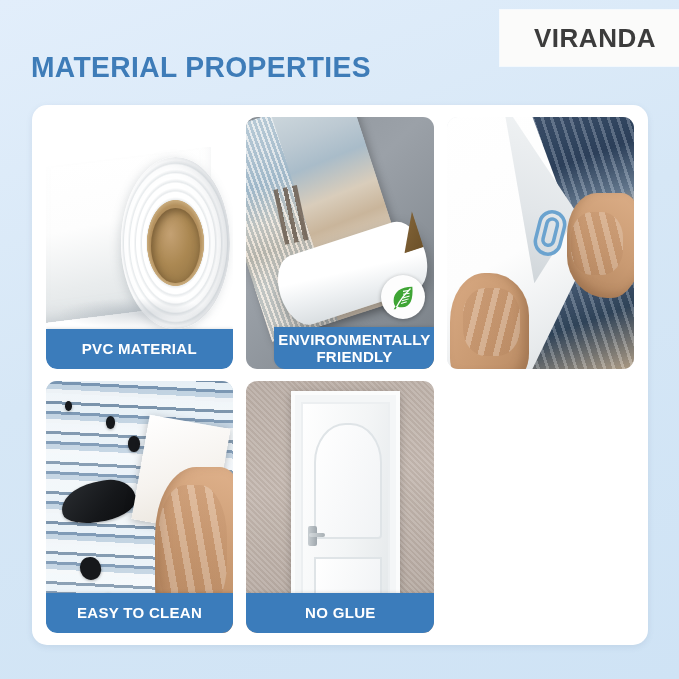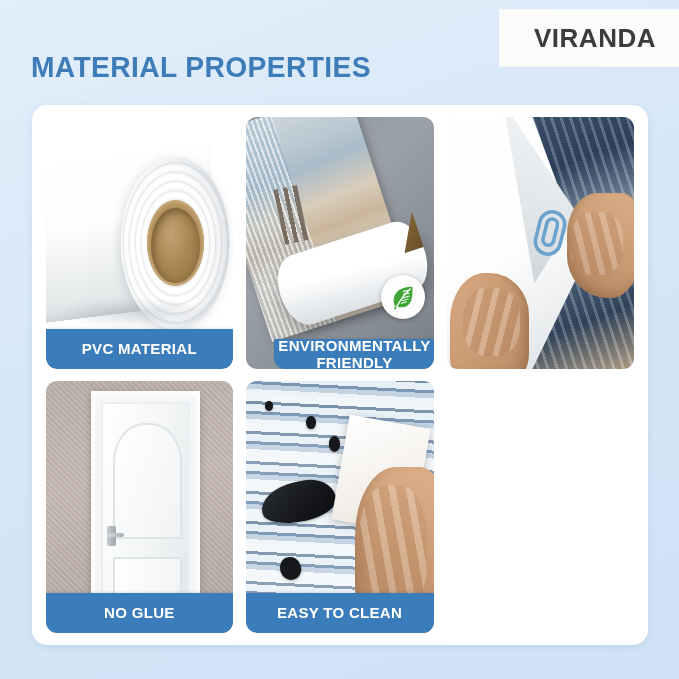--- a/index.html
+++ b/index.html
@@ -47,21 +47,21 @@
   .card-img{position:absolute;left:0;top:0;right:0;bottom:0;overflow:hidden;}
   .label{
     position:absolute;left:0;right:0;bottom:0;
     background:#3b7cbb;color:#fff;
     display:flex;align-items:center;justify-content:center;text-align:center;
     font-weight:bold;letter-spacing:.3px;
     border-bottom-left-radius:11px;border-bottom-right-radius:11px;
     box-shadow:0 -1px 3px rgba(0,0,0,.10);
   }
   .label.one{height:40px;font-size:15.5px;}
-  .label.two{height:30px;font-size:15.5px;line-height:17px;margin-left:28px;}
+  .label.two{height:42px;font-size:15.5px;line-height:17px;margin-left:28px;}
   .label span{display:block;transform:scaleX(.97);}
 
   
   .pvc-bg{width:100%;height:100%;background:#ffffff;position:relative;}
   .pvc-sheet{
     position:absolute;left:-4%;top:16%;width:92%;height:62%;
     background:linear-gradient(175deg,#ffffff 0%,#fdfdfd 40%,#e9eced 75%,#dfe3e5 100%);
     transform:skewY(-7deg);
     box-shadow:inset 0 -10px 18px -10px rgba(150,160,170,.55);
   }
@@ -346,48 +346,48 @@
           </svg>
           <div class="adh-hand-a"></div>
           <div class="adh-hand-b"></div>
         </div>
       </div>
     </div>
 
 
     <div class="card">
       <div class="card-img">
+        <div class="ec-bg">
+          <div class="stain" style="left:10%;top:8%;width:4%;height:4%;"></div>
+          <div class="stain" style="left:32%;top:14%;width:5%;height:5%;"></div>
+          <div class="stain" style="left:44%;top:22%;width:6%;height:6%;"></div>
+          <div class="stain big"></div>
+          <div class="stain" style="left:18%;top:70%;width:11%;height:9%;border-radius:50%;transform:rotate(-18deg);"></div>
+          <div class="stain" style="left:31%;top:84%;width:4%;height:4%;"></div>
+          <div class="ec-cloth"></div>
+          <div class="ec-hand"></div>
+        </div>
+      </div>
+      <div class="label one">
+        <span>EASY TO CLEAN</span>
+      </div>
+    </div>
+
+    <div class="card">
+      <div class="card-img">
         <div class="ng-bg">
           <div class="ng-skirt"></div>
           <div class="ng-frame">
             <div class="ng-door">
               <div class="ng-panel-top"></div>
               <div class="ng-panel-bot"></div>
               <div class="ng-handle"></div>
             </div>
           </div>
         </div>
       </div>
       <div class="label one">
         <span>NO GLUE</span>
       </div>
     </div>
 
-    <div class="card">
-      <div class="card-img">
-        <div class="ec-bg">
-          <div class="stain" style="left:10%;top:8%;width:4%;height:4%;"></div>
-          <div class="stain" style="left:32%;top:14%;width:5%;height:5%;"></div>
-          <div class="stain" style="left:44%;top:22%;width:6%;height:6%;"></div>
-          <div class="stain big"></div>
-          <div class="stain" style="left:18%;top:70%;width:11%;height:9%;border-radius:50%;transform:rotate(-18deg);"></div>
-          <div class="stain" style="left:31%;top:84%;width:4%;height:4%;"></div>
-          <div class="ec-cloth"></div>
-          <div class="ec-hand"></div>
-        </div>
-      </div>
-      <div class="label one">
-        <span>EASY TO CLEAN</span>
-      </div>
-    </div>
-
   </div>
 </div>
 
 </body></html>

